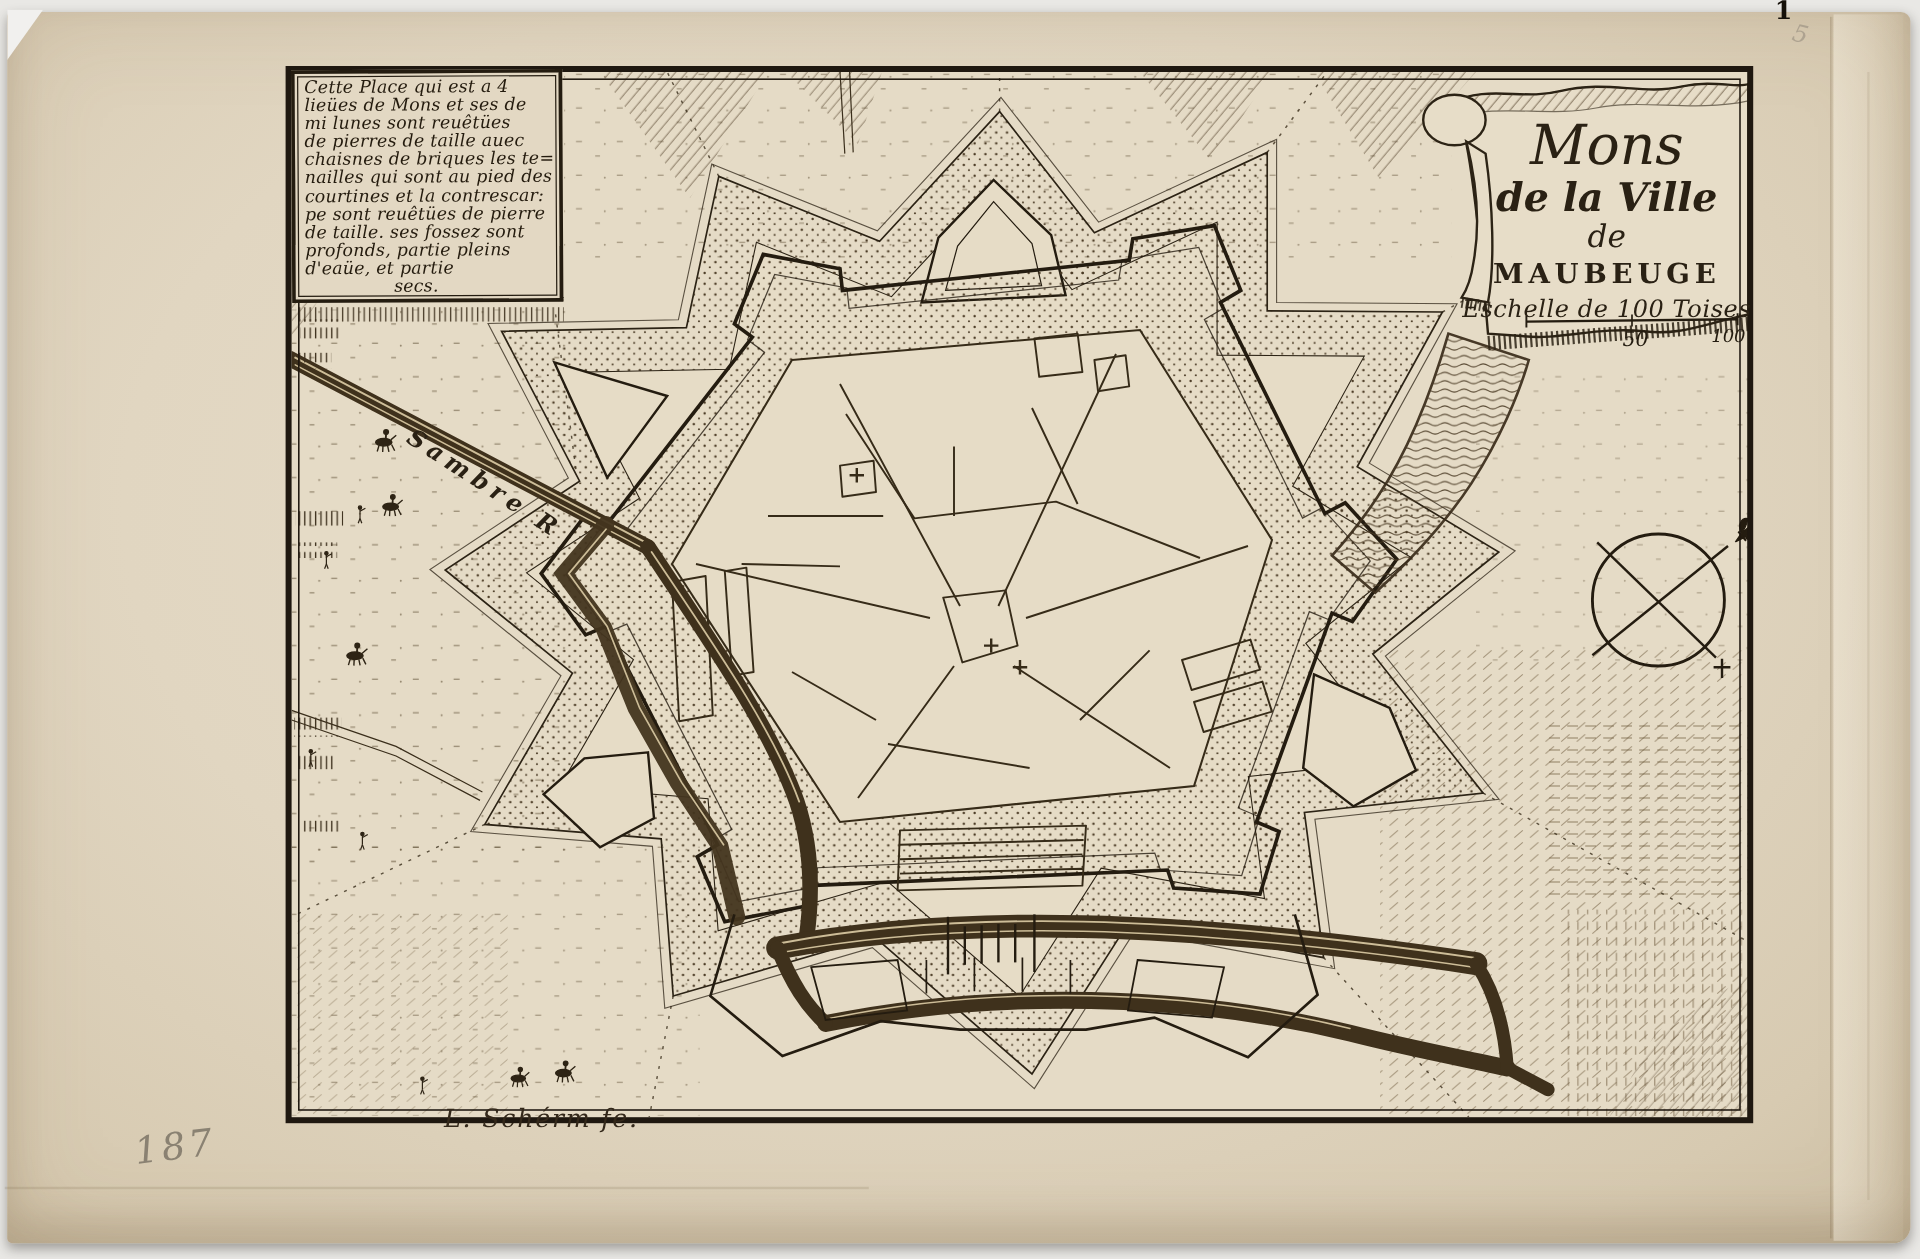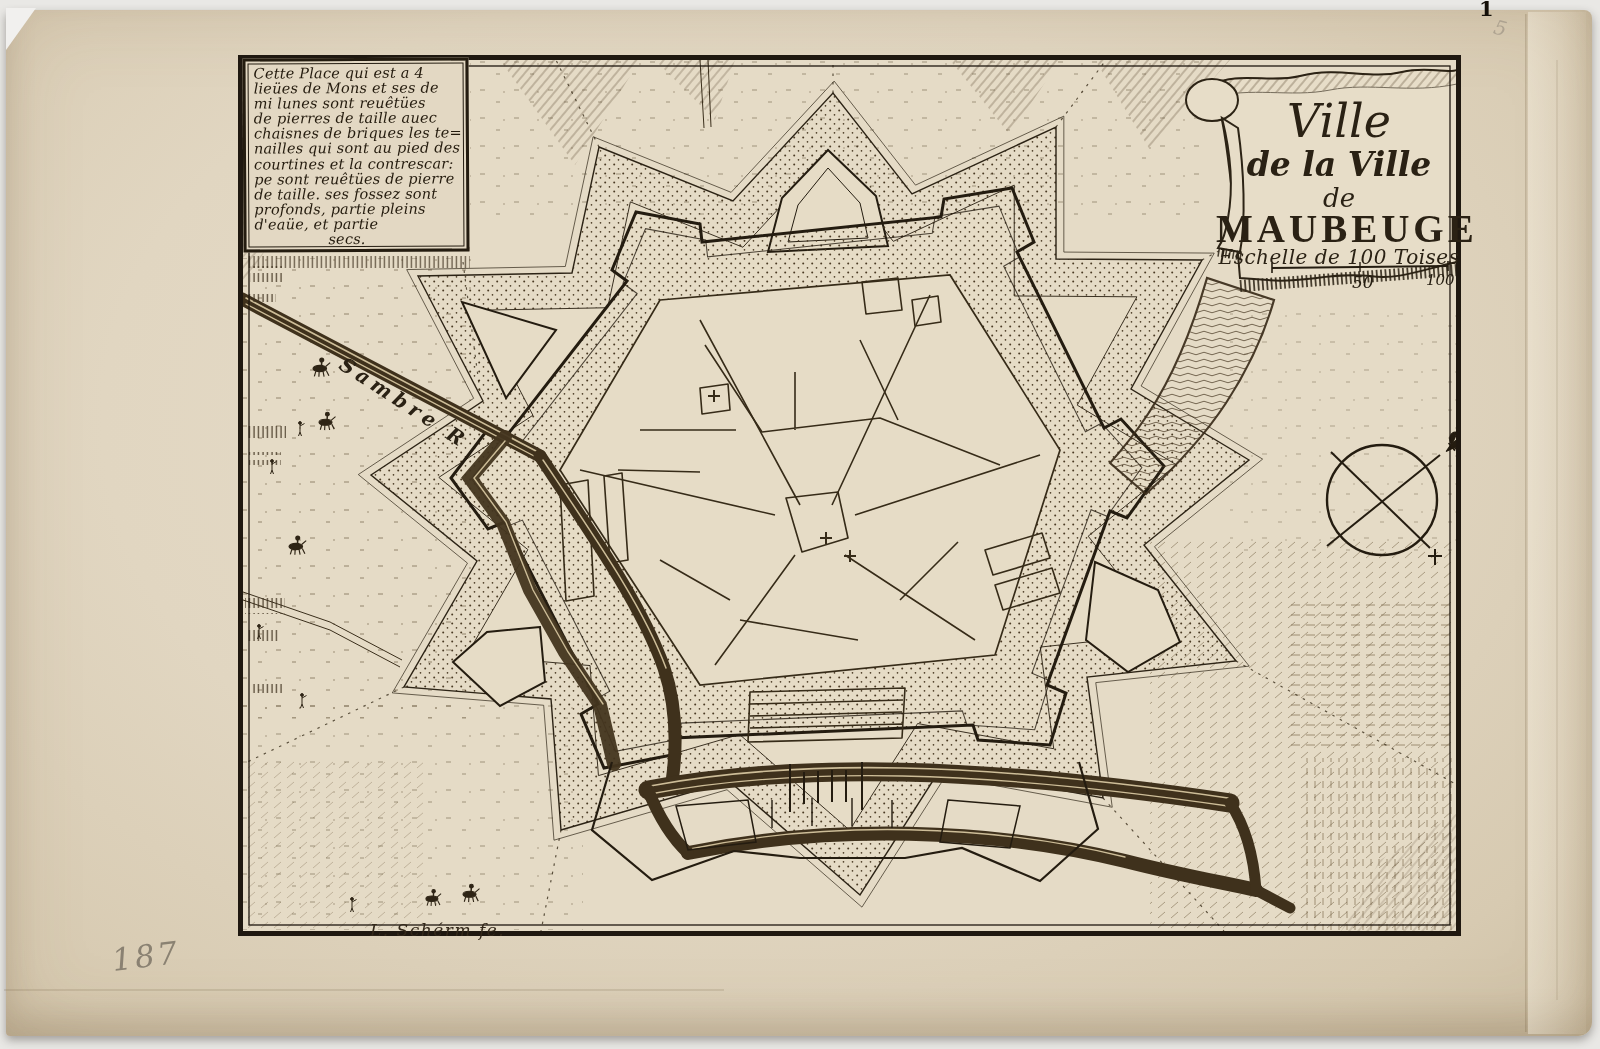--- a/index.html
+++ b/index.html
@@ -27,26 +27,26 @@
     box-shadow:inset 0 0 0 2px #e3d8c3, inset 0 0 0 3px #241c10;
     padding:5px 4px 0 8px;box-sizing:border-box;transform:rotate(-.3deg);}
   .desc-line{display:block;font-style:italic;font-size:14.5px;line-height:15.1px;
     letter-spacing:.2px;color:#241b0e;}
   .desc-line:last-child{text-indent:74px;}
 
   .title-box{position:absolute;left:1216px;top:96px;width:246px;text-align:center;}
   .t1{font-style:italic;font-size:46px;line-height:50px;}
   .t2{font-style:italic;font-size:33px;line-height:38px;font-weight:bold;}
   .t3{font-style:italic;font-size:26px;line-height:28px;}
-  .t4{font-size:39px;line-height:34px;font-weight:600;letter-spacing:4px;font-family:Liberation Serif, serif;}
+  .t4{font-size:23px;line-height:34px;font-weight:600;letter-spacing:4px;}
   .t5{font-style:italic;font-size:20px;line-height:22px;letter-spacing:.5px;}
 
   .river-label{left:348px;top:352px;font-style:italic;font-size:20px;letter-spacing:5px;
     transform:rotate(33deg);transform-origin:left top;font-weight:600;}
-  .signature{left:370px;top:920px;font-style:italic;font-size:17px;letter-spacing:1.5px;color:#33281a;}
+  .signature{left:370px;top:920px;font-style:italic;font-size:21px;letter-spacing:1.5px;color:#33281a;}
   .pencil-187{left:112px;top:938px;font-style:italic;font-size:31px;letter-spacing:3px;
     color:#7d7567;opacity:.85;transform:rotate(-7deg);}
   .pencil-5{left:1494px;top:16px;font-style:italic;font-size:20px;color:#8a8175;
     opacity:.5;transform:rotate(14deg);}
 </style>
 </head>
 <body>
 
 <div class="scene">
   <div class="paper"></div>
@@ -294,21 +294,21 @@
     <span class="desc-line">nailles qui sont au pied des</span>
     <span class="desc-line">courtines et la contrescar:</span>
     <span class="desc-line">pe sont reuêtües de pierre</span>
     <span class="desc-line">de taille. ses fossez sont</span>
     <span class="desc-line">profonds, partie pleins</span>
     <span class="desc-line">d'eaüe, et partie</span>
     <span class="desc-line">secs.</span>
   </div>
 
   <div class="title-box">
-    <div class="t1">Ville</div>
+    <div class="t1">Mons</div>
     <div class="t2">de la Ville</div>
     <div class="t3">de</div>
     <div class="t4">MAUBEUGE</div>
     <div class="t5">Eschelle de 100 Toises</div>
   </div>
 
   <div class="txt river-label">Sambre R</div>
   <div class="txt signature">L. Schérm fe.</div>
   <div class="txt pencil-187">187</div>
   <div class="txt pencil-5">5</div>

